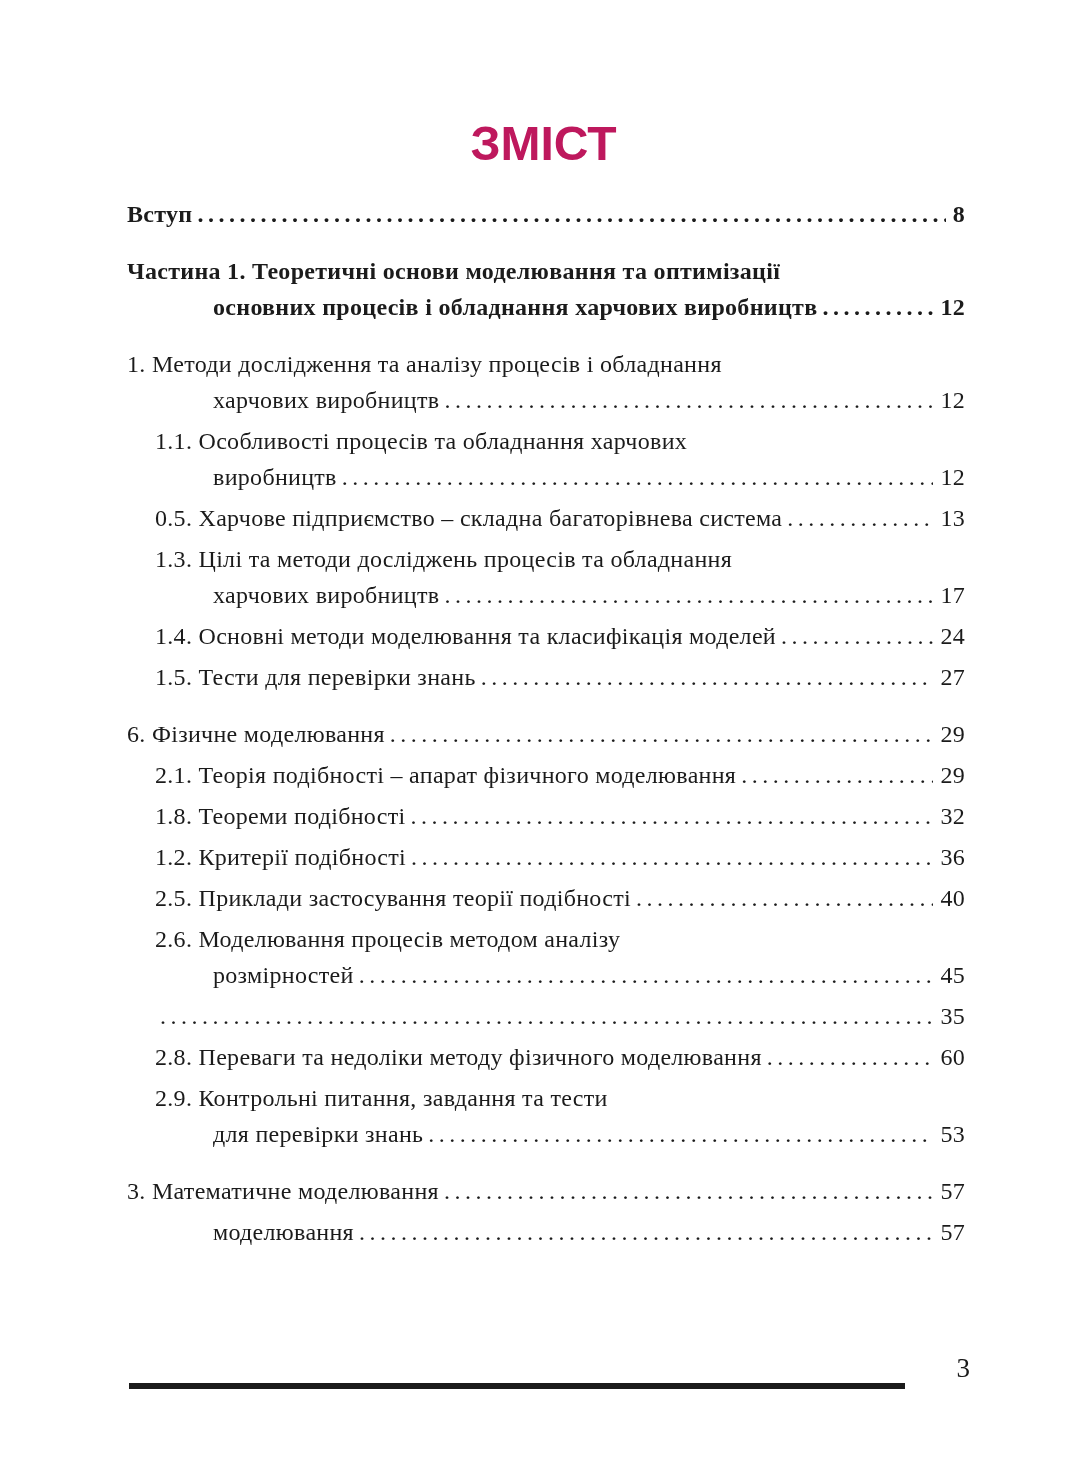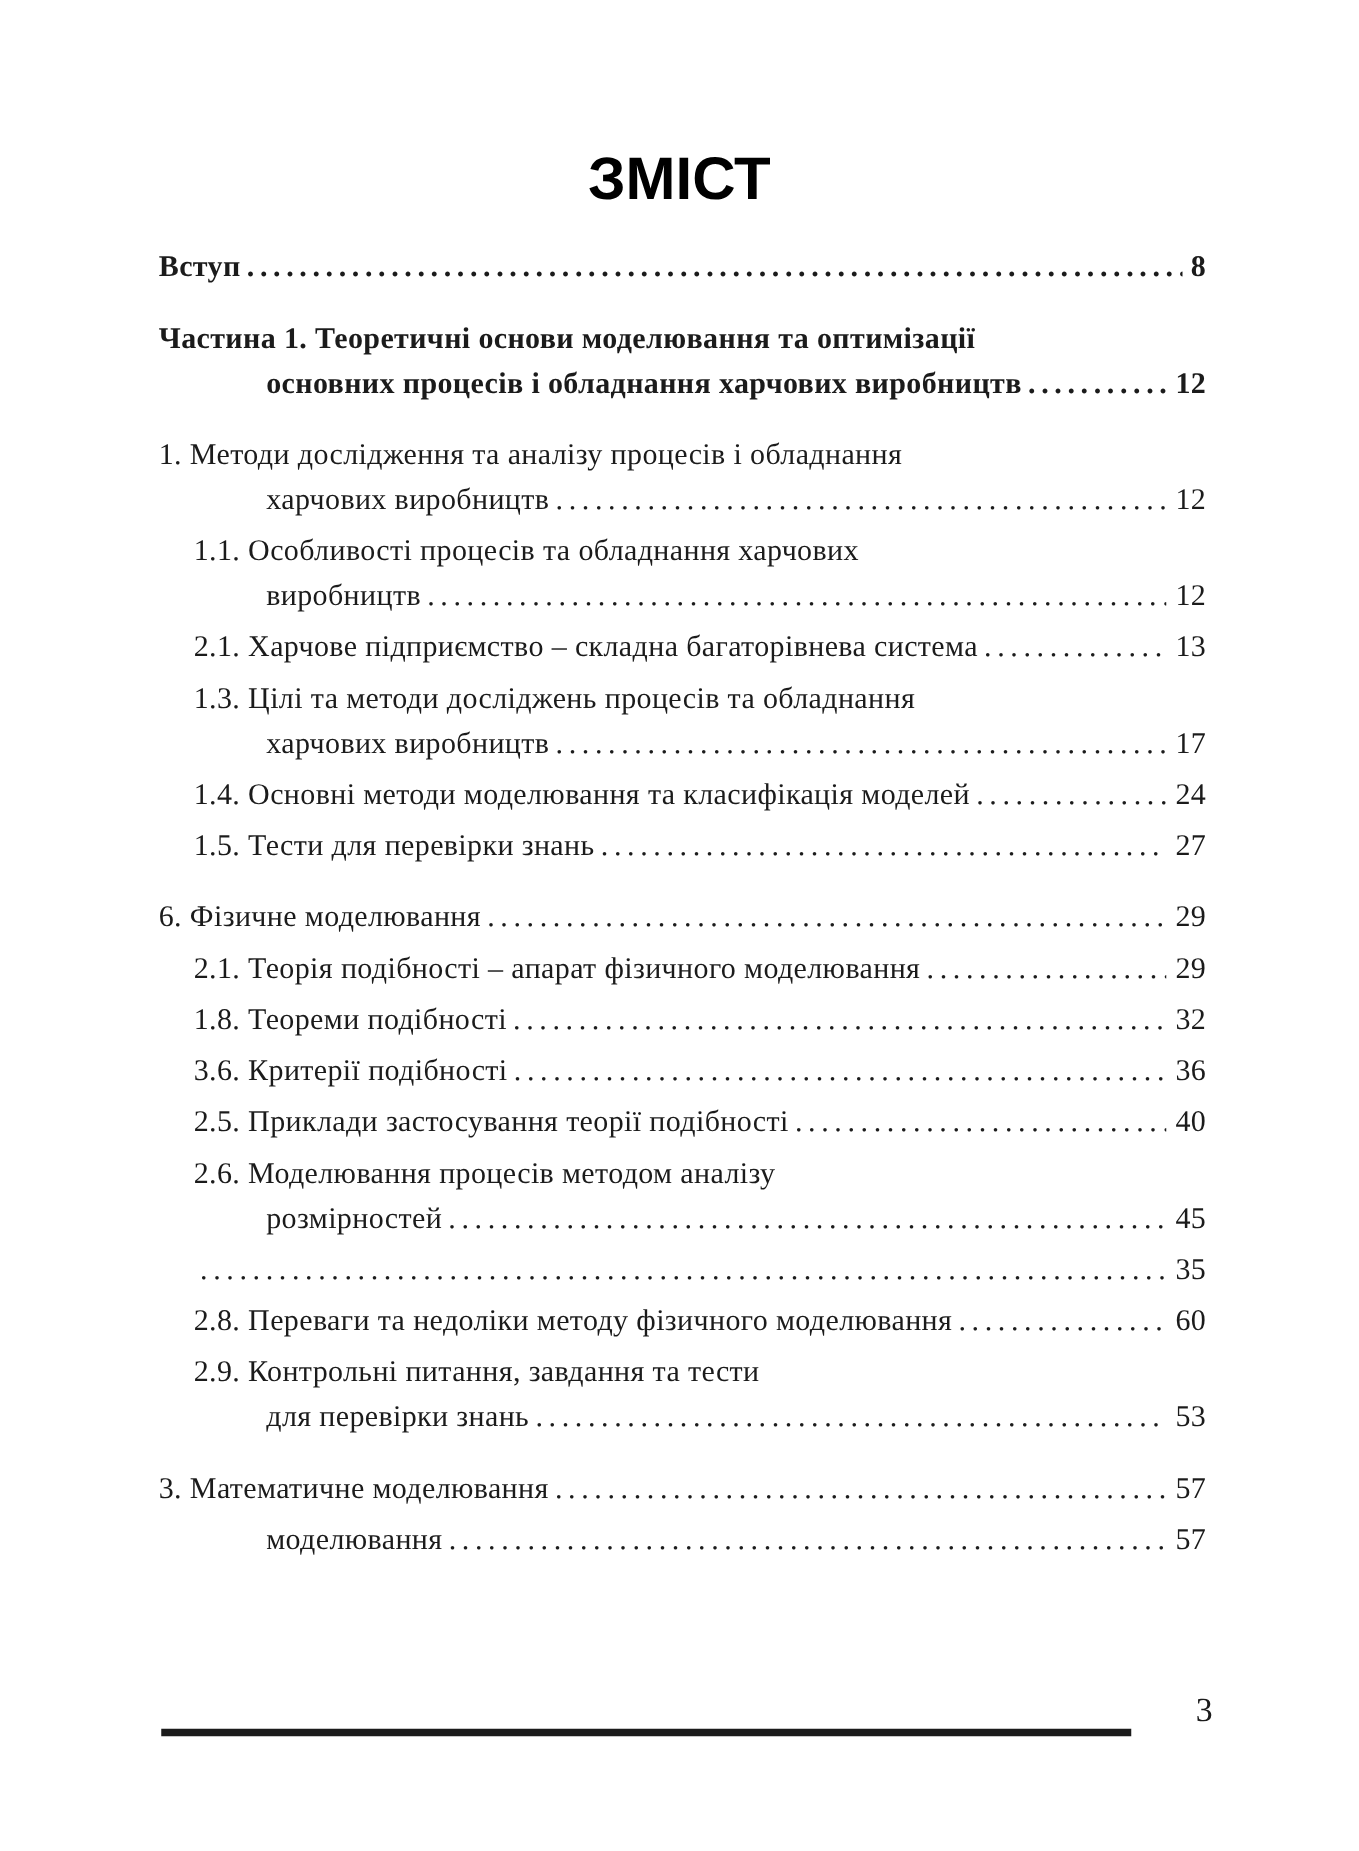--- a/index.html
+++ b/index.html
@@ -14,21 +14,21 @@
   }
   .title {
     padding-top: 118px;
     margin: 0 0 0 0;
     text-align: center;
     font-family: "Liberation Sans", "DejaVu Sans", sans-serif;
     font-weight: bold;
     font-size: 48px;
     line-height: 52px;
     letter-spacing: 0px;
-    color: #000000;
+    color: #be185d;
   }
   .toc {
     margin: 26px 122px 0 127px;
     font-size: 24px;
     letter-spacing: 0.3px;
   }
   .entry { margin-bottom: 5px; }
   .entry.gap { margin-top: 21px; }
   .entry.bold { font-weight: bold; }
   .line {
@@ -114,21 +114,21 @@
       </div>
       <div class="line lc">
         <span class="txt">виробництв</span>
         <span class="leader"></span>
         <span class="pg">12</span>
       </div>
     </div>
 
     <div class="entry">
       <div class="line l1">
-        <span class="txt">2.1. Харчове підприємство – складна багаторівнева система</span>
+        <span class="txt">0.5. Харчове підприємство – складна багаторівнева система</span>
         <span class="leader"></span>
         <span class="pg">13</span>
       </div>
     </div>
 
     <div class="entry">
       <div class="line l1">
         <span class="txt">1.3. Цілі та методи досліджень процесів та обладнання</span>
       </div>
       <div class="line lc">
@@ -174,21 +174,21 @@
     <div class="entry">
       <div class="line l1">
         <span class="txt">1.8. Теореми подібності</span>
         <span class="leader"></span>
         <span class="pg">32</span>
       </div>
     </div>
 
     <div class="entry">
       <div class="line l1">
-        <span class="txt">3.6. Критерії подібності</span>
+        <span class="txt">1.2. Критерії подібності</span>
         <span class="leader"></span>
         <span class="pg">36</span>
       </div>
     </div>
 
     <div class="entry">
       <div class="line l1">
         <span class="txt">2.5. Приклади застосування теорії подібності</span>
         <span class="leader"></span>
         <span class="pg">40</span>

